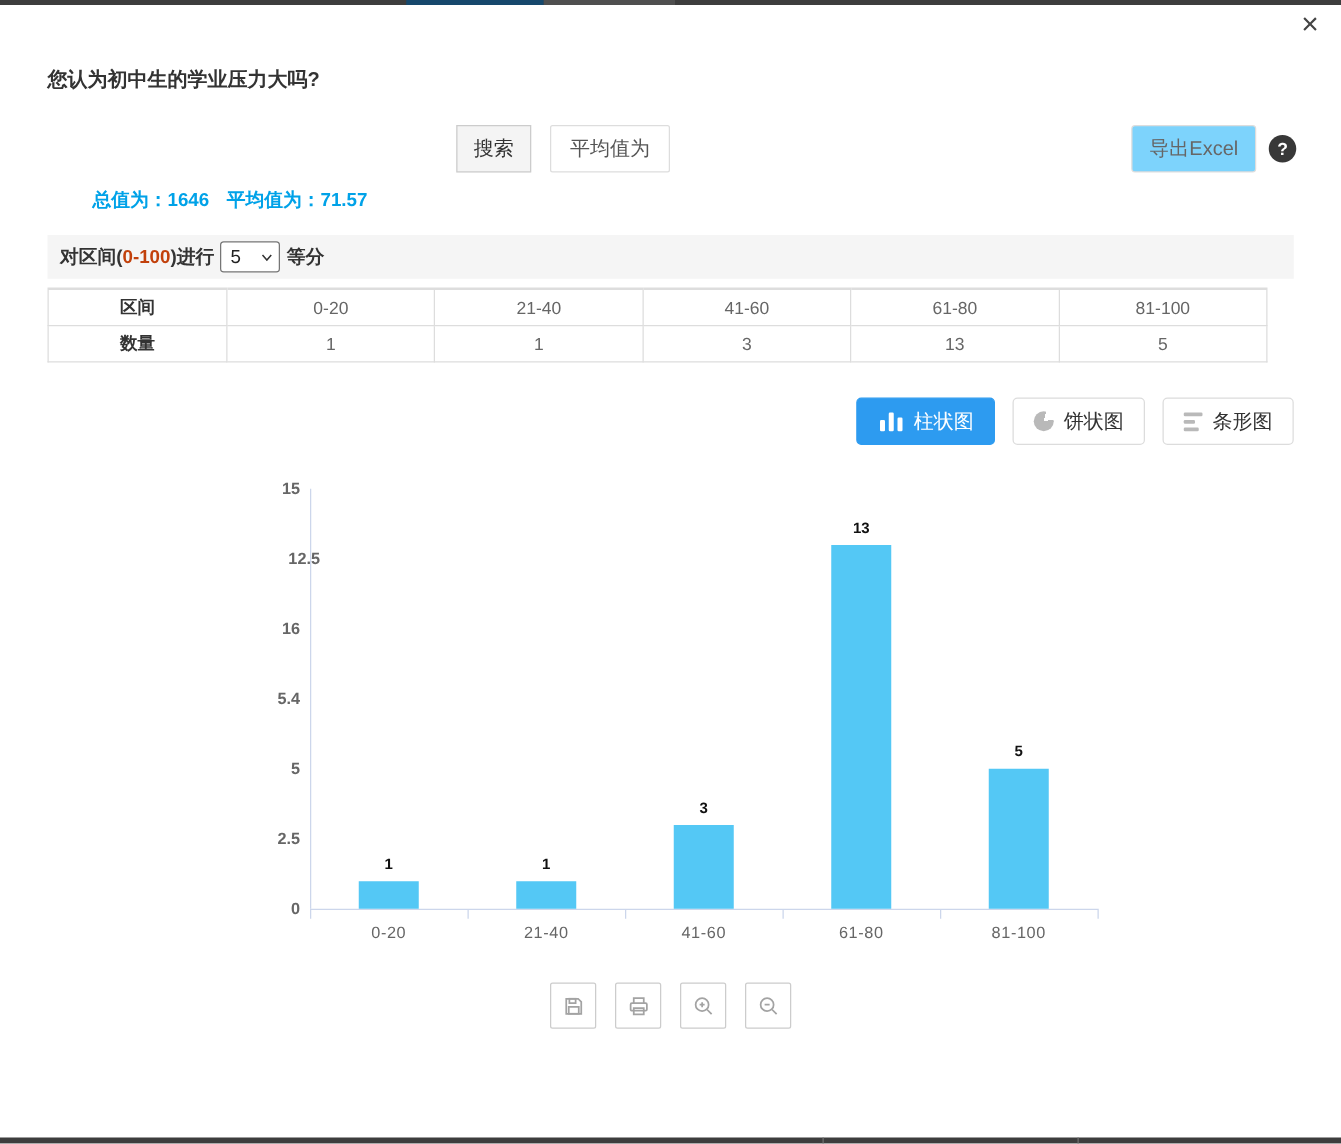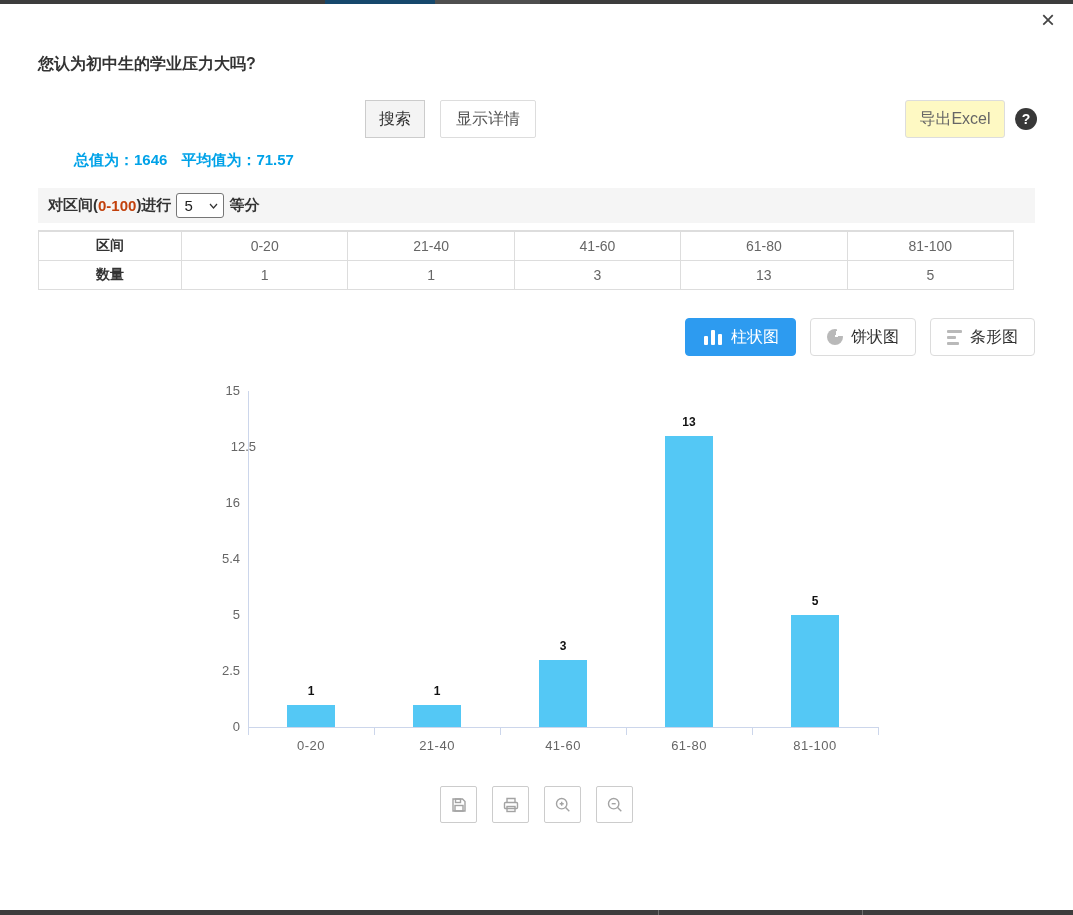--- a/index.html
+++ b/index.html
@@ -21,21 +21,21 @@
 
   
   .search-input{position:absolute;left:38px;top:100px;width:328px;height:38px;box-sizing:border-box;
       border:1px solid #ccc;padding:0 12px;font-size:16px;color:#333;font-family:inherit;outline:none;}
   .search-input::placeholder{color:#b4b4b4;}
   .btn{box-sizing:border-box;font-family:inherit;cursor:pointer;}
   .search-btn{position:absolute;left:365px;top:100px;width:60px;height:38px;background:#f4f4f4;
       border:1px solid #ccc;font-size:16px;color:#333;}
   .detail-btn{position:absolute;left:440px;top:100px;width:96px;height:38px;background:#fff;
       border:1px solid #ddd;font-size:16px;color:#555;border-radius:2px;}
-  .export-btn{position:absolute;left:905px;top:100px;width:100px;height:38px;background:#fef9c3;
+  .export-btn{position:absolute;left:905px;top:100px;width:100px;height:38px;background:#7dd3fc;
       border:1px solid #ddd;font-size:16px;color:#666;border-radius:3px;}
   .help{position:absolute;left:1015px;top:108px;width:22px;height:22px;border-radius:50%;
       background:#383838;color:#fff;font-size:14px;font-weight:bold;display:flex;
       align-items:center;justify-content:center;cursor:pointer;}
 
   .summary{position:absolute;left:38px;top:151px;font-size:15px;font-weight:bold;color:#00a2e8;margin-left:36px;}
   .summary .avg{margin-left:14px;}
 
   
   .band{position:absolute;left:38px;top:188px;width:997px;height:35px;background:#f5f5f5;
@@ -64,21 +64,21 @@
   .bar-chart-icon{display:inline-flex;align-items:flex-end;height:16px;}
   .bar-chart-icon i{display:inline-block;width:4px;margin:0 1.5px;background:currentColor;border-radius:1px;}
   .pie-chart-icon{display:inline-block;width:16px;height:16px;border-radius:50%;
       background:conic-gradient(currentColor 0 14deg,transparent 14deg 80deg,currentColor 80deg 360deg);}
   .hbar-chart-icon{display:inline-flex;flex-direction:column;align-items:flex-start;gap:3px;}
   .hbar-chart-icon i{display:inline-block;height:3px;background:currentColor;border-radius:1px;}
 
   
   #chart{position:absolute;left:0;top:0;width:1073px;height:915px;pointer-events:none;}
   #chart .abs{position:absolute;}
-  .ytick-label{width:50px;text-align:right;font-size:13px;color:#666;}
+  .ytick-label{width:50px;text-align:right;font-size:13px;color:#666;font-weight:bold;}
   .xcat-label{text-align:center;font-size:13px;color:#666;letter-spacing:.5px;}
   .bar-value{text-align:center;font-size:12px;font-weight:bold;color:#111;}
 
   
   .chart-toolbar{position:absolute;top:786px;left:0;width:1073px;display:flex;
       justify-content:center;gap:15px;}
   .tool{width:37px;height:37px;box-sizing:border-box;border:1px solid #ccc;border-radius:2px;
       background:#fff;display:flex;align-items:center;justify-content:center;cursor:pointer;padding:0;}
   .tool svg{stroke:#a3a3a3;fill:none;stroke-width:1.4;}
 </style>
@@ -90,21 +90,21 @@
   <div class="top-bar">
     <span class="seg seg-navy"></span>
     <span class="seg seg-gray"></span>
   </div>
 
   <button class="close">×</button>
 
   <div class="title">您认为初中生的学业压力大吗?</div>
 
   <button class="btn search-btn">搜索</button>
-  <button class="btn detail-btn">显示详情</button>
+  <button class="btn detail-btn">平均值为</button>
   <button class="btn export-btn">导出Excel</button>
   <span class="help">?</span>
 
   <div class="summary">
     <span>总值为：</span><span>1646</span><span class="avg">平均值为：</span><span>71.57</span>
   </div>
 
   <div class="band">
     <span>对区间(</span>
       <span class="orange">0-100</span>

